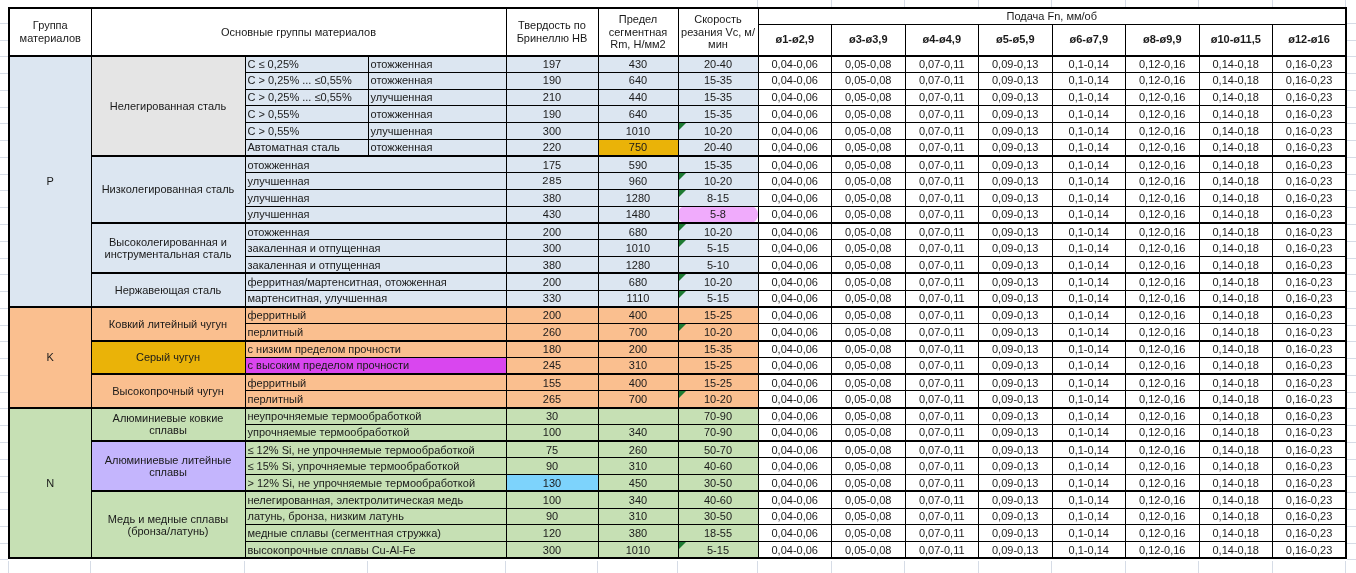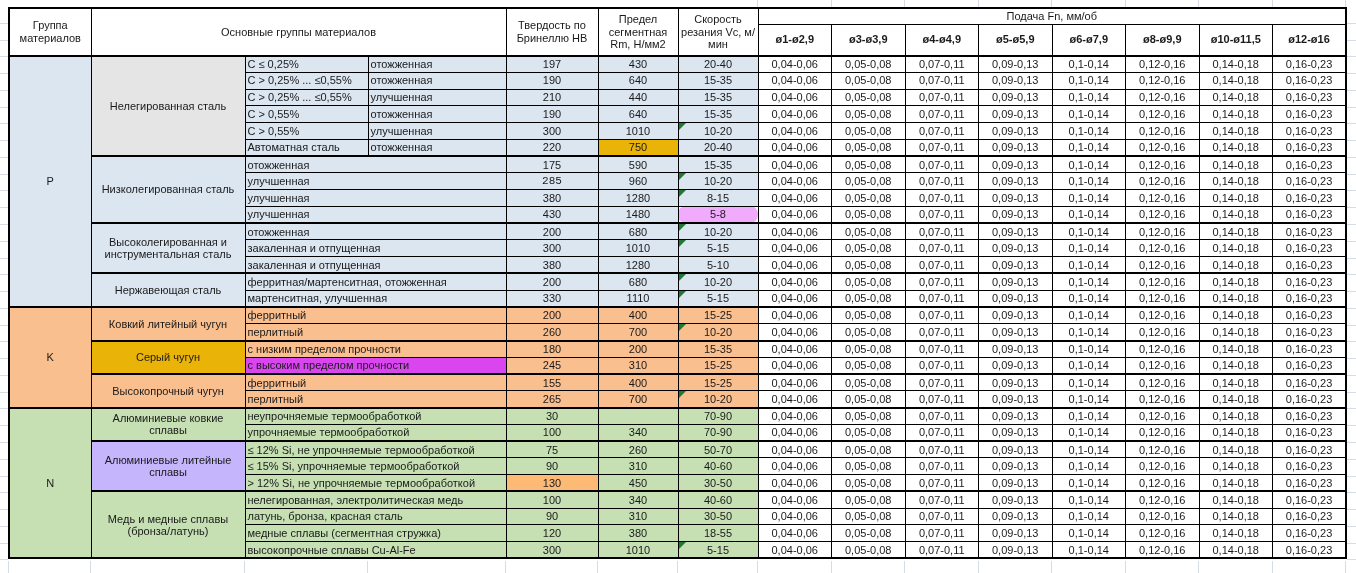--- a/index.html
+++ b/index.html
@@ -441,21 +441,21 @@
           <td class="fcell" style="background: rgb(255, 255, 255);">0,05-0,08</td>
           <td class="fcell" style="background: rgb(255, 255, 255);">0,07-0,11</td>
           <td class="fcell" style="background: rgb(255, 255, 255);">0,09-0,13</td>
           <td class="fcell" style="background: rgb(255, 255, 255);">0,1-0,14</td>
           <td class="fcell" style="background: rgb(255, 255, 255);">0,12-0,16</td>
           <td class="fcell" style="background: rgb(255, 255, 255);">0,14-0,18</td>
           <td class="fcell" style="background: rgb(255, 255, 255);">0,16-0,23</td>
         </tr>
         <tr class="drow">
           <td class="subcell" colspan="2" style="background: rgb(198, 224, 180);">&gt; 12% Si, не упрочняемые термообработкой</td>
-          <td class="numcell" style="background: #fdba74;">130</td>
+          <td class="numcell" style="background: #7dd3fc;">130</td>
           <td class="numcell" style="background: rgb(198, 224, 180);">450</td>
           <td class="vccell" style="background: rgb(198, 224, 180);">30-50</td>
           <td class="fcell" style="background: rgb(255, 255, 255);">0,04-0,06</td>
           <td class="fcell" style="background: rgb(255, 255, 255);">0,05-0,08</td>
           <td class="fcell" style="background: rgb(255, 255, 255);">0,07-0,11</td>
           <td class="fcell" style="background: rgb(255, 255, 255);">0,09-0,13</td>
           <td class="fcell" style="background: rgb(255, 255, 255);">0,1-0,14</td>
           <td class="fcell" style="background: rgb(255, 255, 255);">0,12-0,16</td>
           <td class="fcell" style="background: rgb(255, 255, 255);">0,14-0,18</td>
           <td class="fcell" style="background: rgb(255, 255, 255);">0,16-0,23</td>
@@ -469,21 +469,21 @@
           <td class="fcell" style="background: rgb(255, 255, 255);">0,04-0,06</td>
           <td class="fcell" style="background: rgb(255, 255, 255);">0,05-0,08</td>
           <td class="fcell" style="background: rgb(255, 255, 255);">0,07-0,11</td>
           <td class="fcell" style="background: rgb(255, 255, 255);">0,09-0,13</td>
           <td class="fcell" style="background: rgb(255, 255, 255);">0,1-0,14</td>
           <td class="fcell" style="background: rgb(255, 255, 255);">0,12-0,16</td>
           <td class="fcell" style="background: rgb(255, 255, 255);">0,14-0,18</td>
           <td class="fcell" style="background: rgb(255, 255, 255);">0,16-0,23</td>
         </tr>
         <tr class="drow">
-          <td class="subcell" colspan="2" style="background: rgb(198, 224, 180);">латунь, бронза, красная сталь</td>
+          <td class="subcell" colspan="2" style="background: rgb(198, 224, 180);">латунь, бронза, низким латунь</td>
           <td class="numcell" style="background: rgb(198, 224, 180);">90</td>
           <td class="numcell" style="background: rgb(198, 224, 180);">310</td>
           <td class="vccell" style="background: rgb(198, 224, 180);">30-50</td>
           <td class="fcell" style="background: rgb(255, 255, 255);">0,04-0,06</td>
           <td class="fcell" style="background: rgb(255, 255, 255);">0,05-0,08</td>
           <td class="fcell" style="background: rgb(255, 255, 255);">0,07-0,11</td>
           <td class="fcell" style="background: rgb(255, 255, 255);">0,09-0,13</td>
           <td class="fcell" style="background: rgb(255, 255, 255);">0,1-0,14</td>
           <td class="fcell" style="background: rgb(255, 255, 255);">0,12-0,16</td>
           <td class="fcell" style="background: rgb(255, 255, 255);">0,14-0,18</td>

